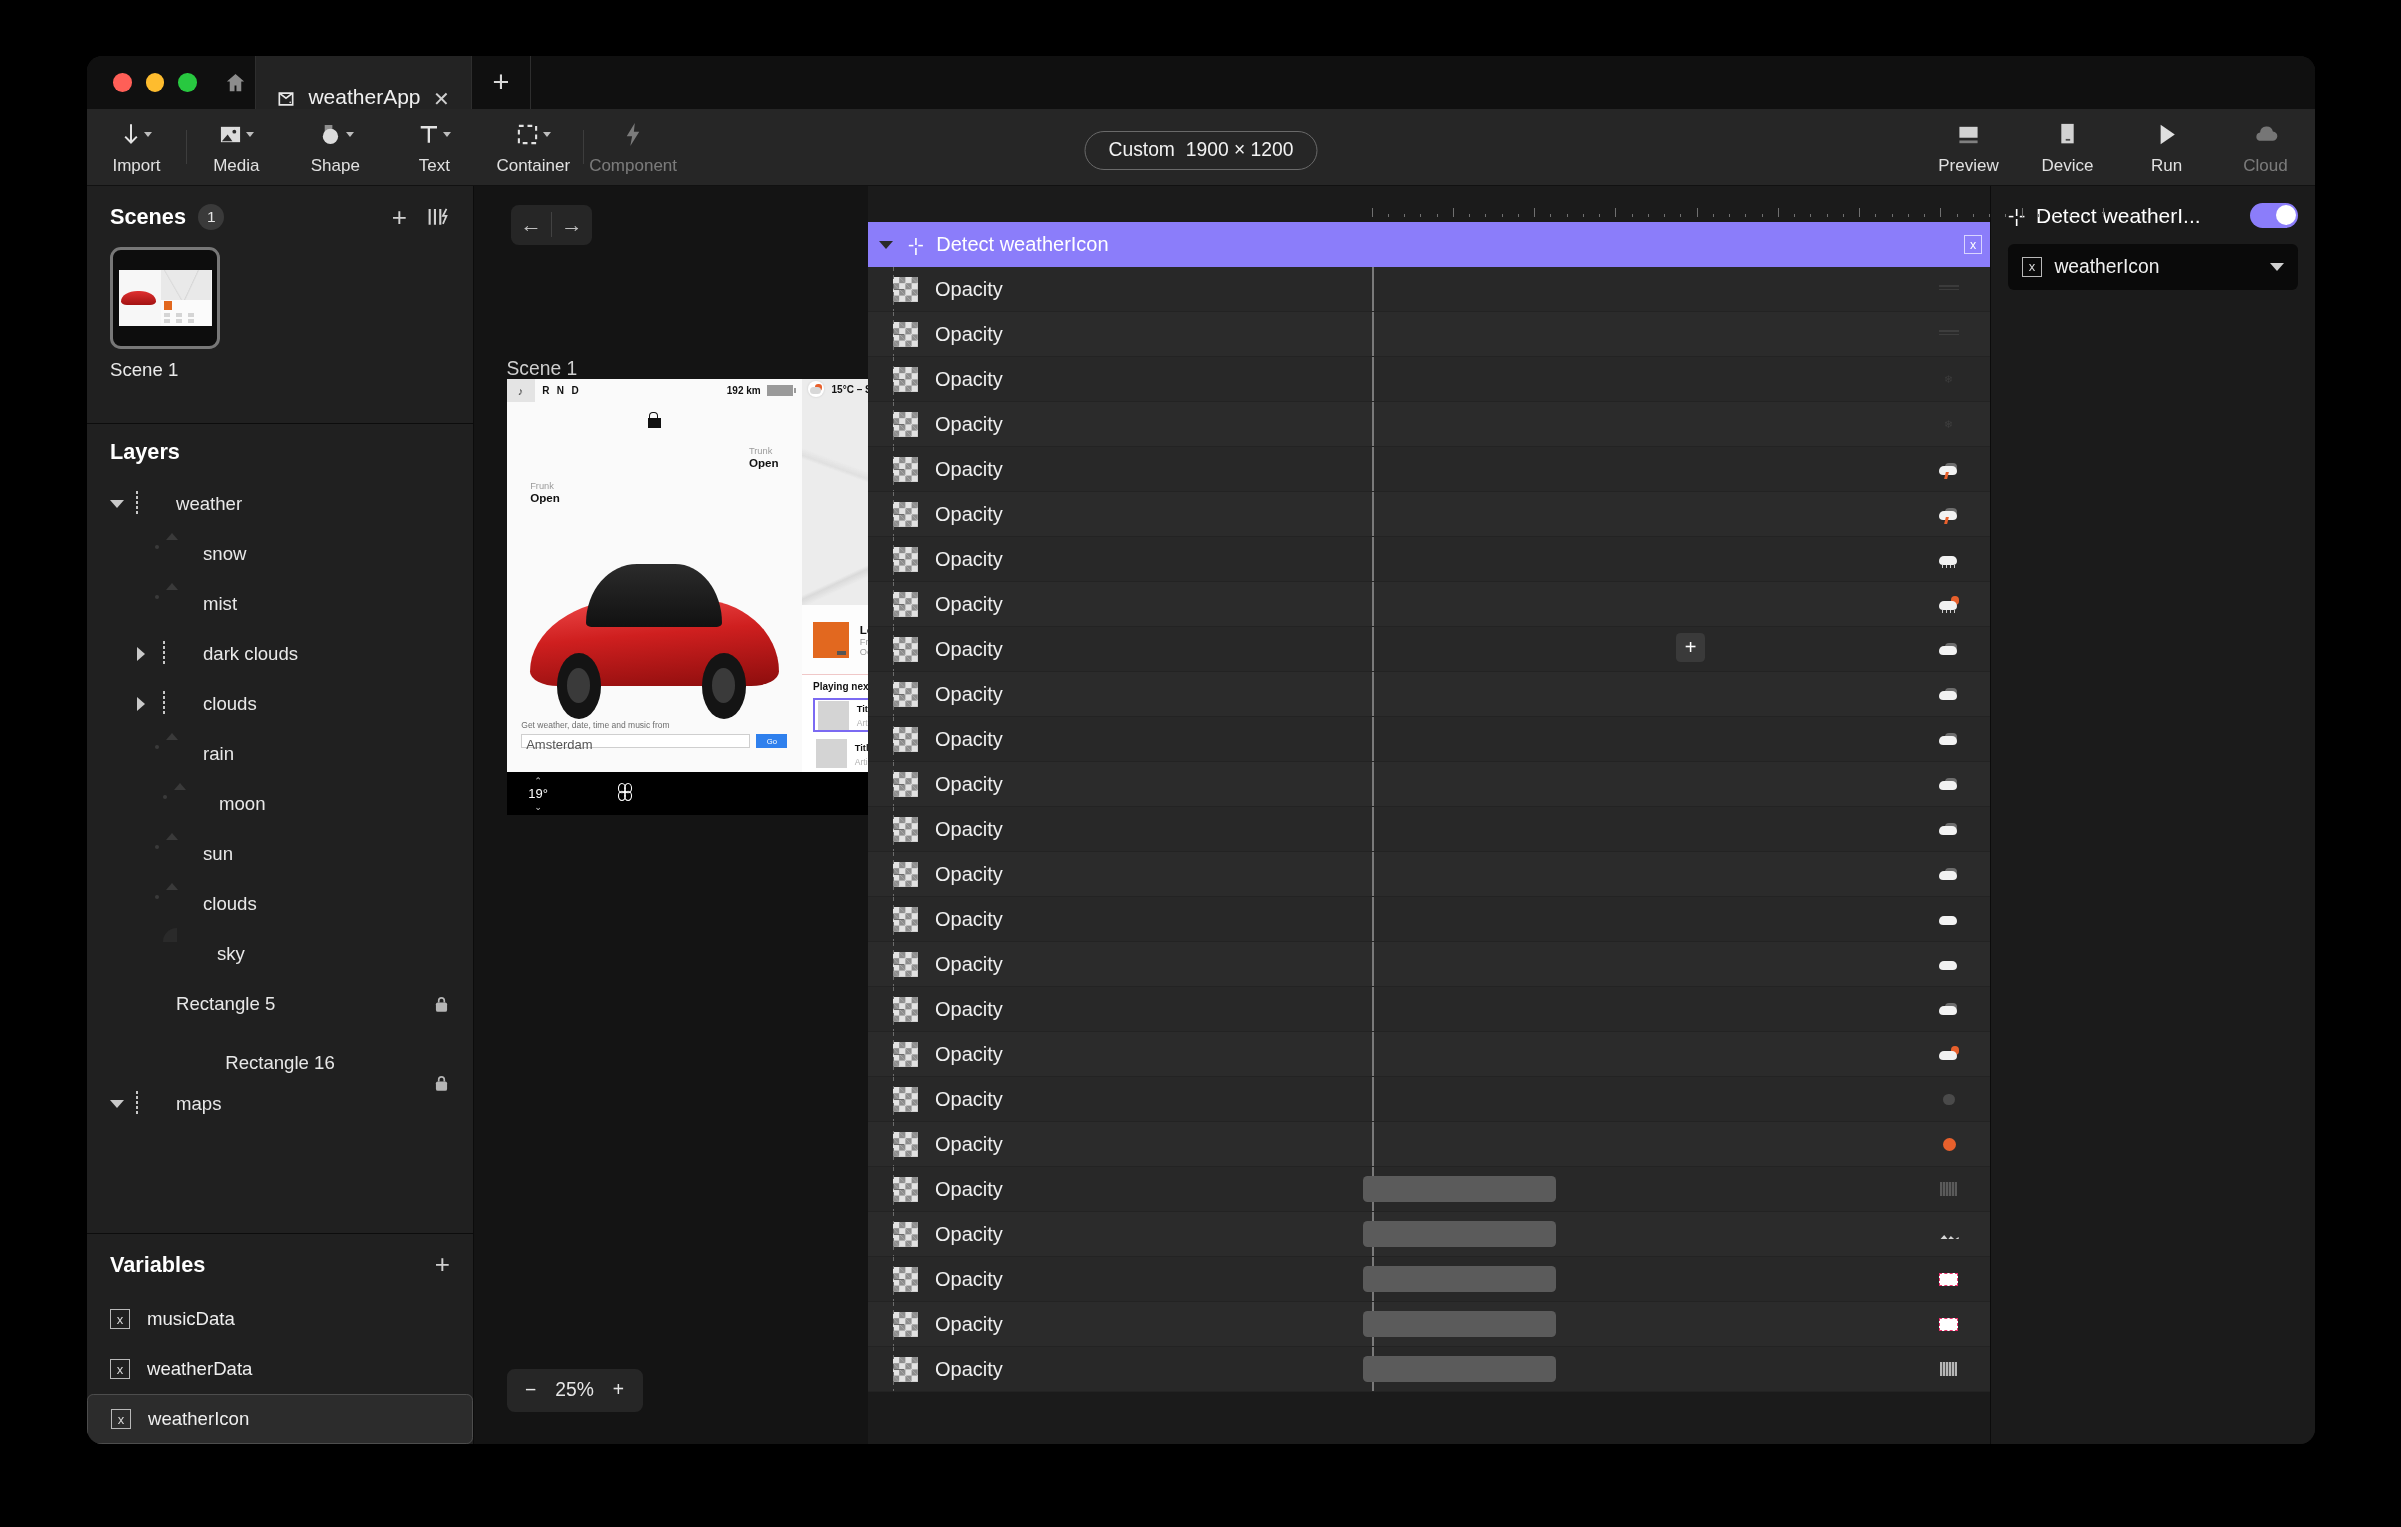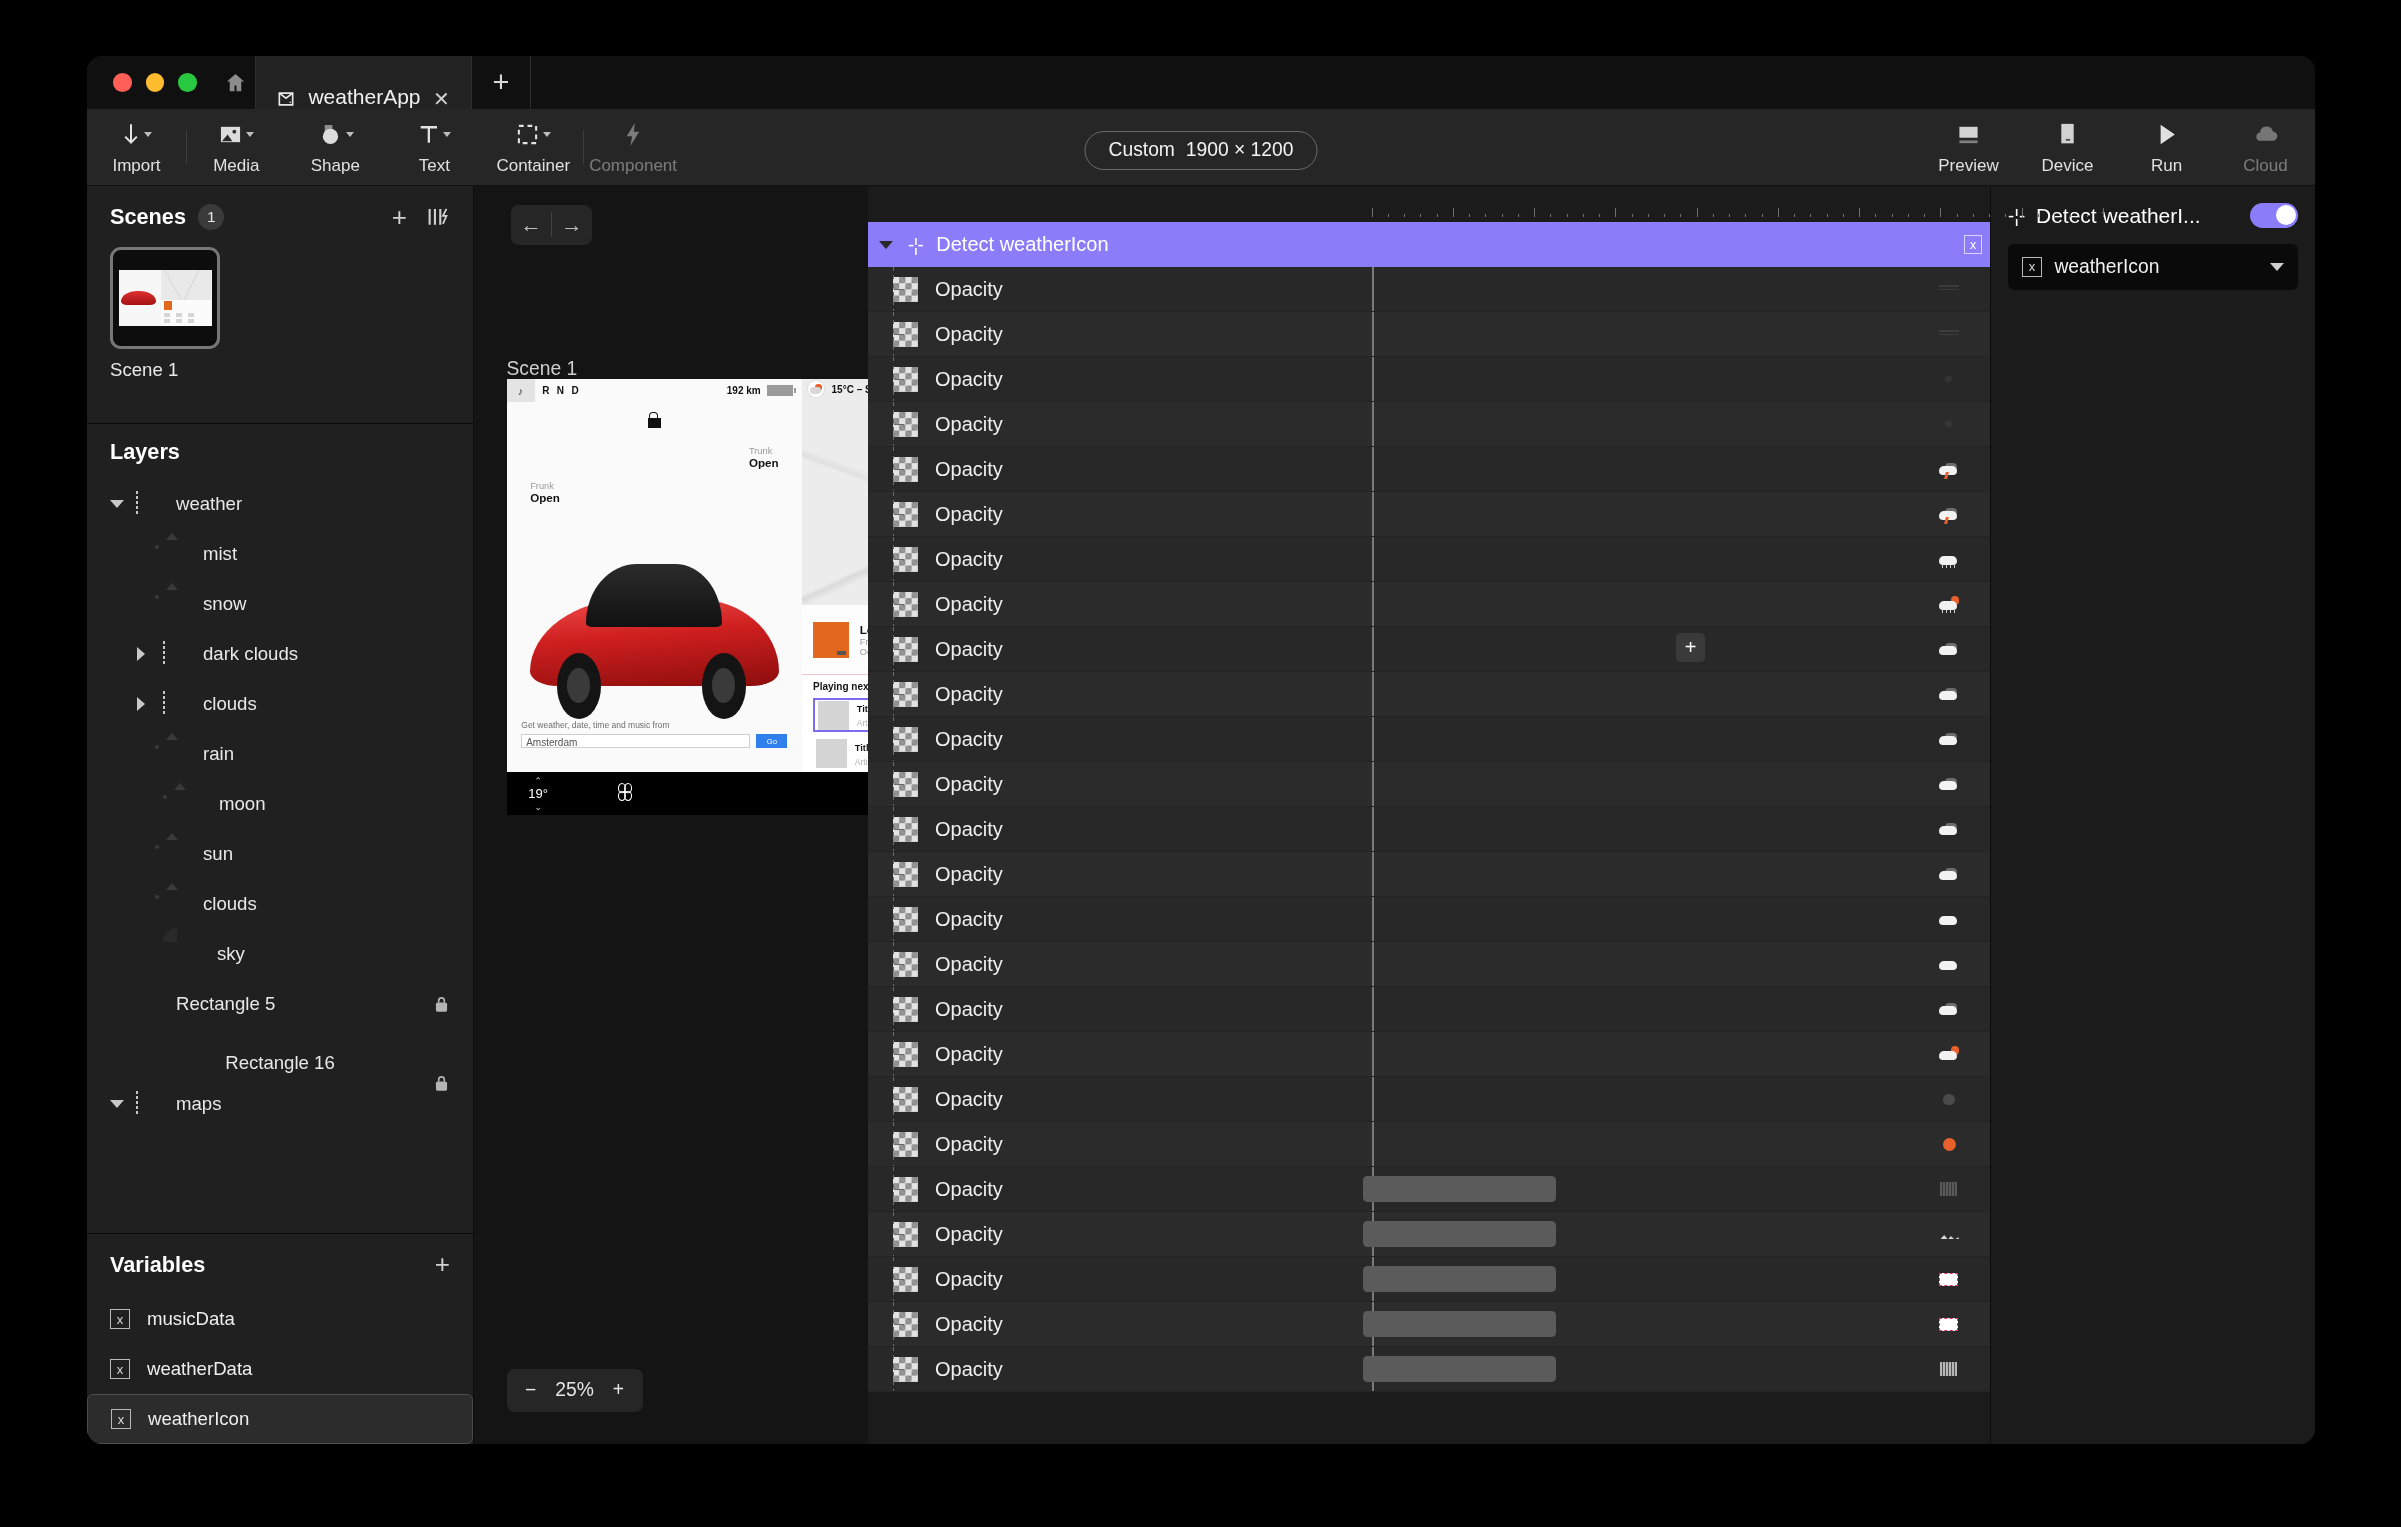--- a/index.html
+++ b/index.html
@@ -208,21 +208,21 @@
   .wheel::after{content:"";position:absolute;inset:24%;border-radius:50%;background:#3a3a3a;}
   .lbl-frunk { position:absolute; left: 8%; top: 26%; }
   .lbl-trunk { position:absolute; right: 8%; top: 17%; }
   .lbl-cap { color:#9c9c9c; font-size: 9.3px; }
   .lbl-val { color:#111; font-size: 11.6px; font-weight: bold; }
   .lock-center { position:absolute; left: 48%; top: 10%; width:12.4px;height:10px;background:#111; }
   .lock-center::before{content:"";position:absolute;left:0.8px;top:-6.2px;width:7px;height:7px;border:1.5px solid #111;border-bottom:none;border-radius:3.9px 3.9px 0 0;}
   .getweather { position:absolute; left: 5%; bottom: 6%; right: 5%; }
   .gw-text { color:#6e6e6e; font-size: 8.5px; }
   .gw-row { display:flex; align-items:center; gap:6.2px; margin-top:4.6px; }
-  .gw-input { flex:1; height:14px; border:0.8px solid #cfcfcf; background:#fff; font-size:10px; color:#555; padding:1.5px 3.9px;}
+  .gw-input { flex:1; height:14px; border:0.8px solid #cfcfcf; background:#fff; font-size:13px; color:#555; padding:1.5px 3.9px;}
   .gw-btn { width:31px;height:14px;background:#2f80ed;color:#fff;font-size:7.7px;display:flex;align-items:center;justify-content:center;}
 
   .map-area { flex: 1; position:relative; background:#eaeaea; overflow:hidden; }
   .map-bg { position:absolute; inset:0;
      background-color:#ececec;
      background-image:
        linear-gradient(100deg, transparent 46%, #dcdcdc 47%, transparent 49%),
        linear-gradient(20deg, transparent 39%, #e0e0e0 40%, transparent 42%),
        linear-gradient(155deg, transparent 52%, #dadada 53%, transparent 55%),
        linear-gradient(75deg, transparent 28%, #e2e2e2 29%, transparent 31%),
@@ -534,26 +534,26 @@
           <div class="layer-row" style="padding-left: 23px;">
             <span class="tw">
               <span class="tri-down"></span>
             </span>
             <span class="licon"><span class="icon-frame"></span></span>
             <span>weather</span>
           </div>
           <div class="layer-row" style="padding-left: 50px;">
             <span class="tw"></span>
             <span class="licon"><span class="icon-img"></span></span>
-            <span>mist</span>
+            <span>snow</span>
           </div>
           <div class="layer-row" style="padding-left: 50px;">
             <span class="tw"></span>
             <span class="licon"><span class="icon-img"></span></span>
-            <span>snow</span>
+            <span>mist</span>
           </div>
           <div class="layer-row" style="padding-left: 50px;">
             <span class="tw">
               <span class="tri-right"></span>
             </span>
             <span class="licon"><span class="icon-frame"></span></span>
             <span>dark clouds</span>
           </div>
           <div class="layer-row" style="padding-left: 50px;">
             <span class="tw">

